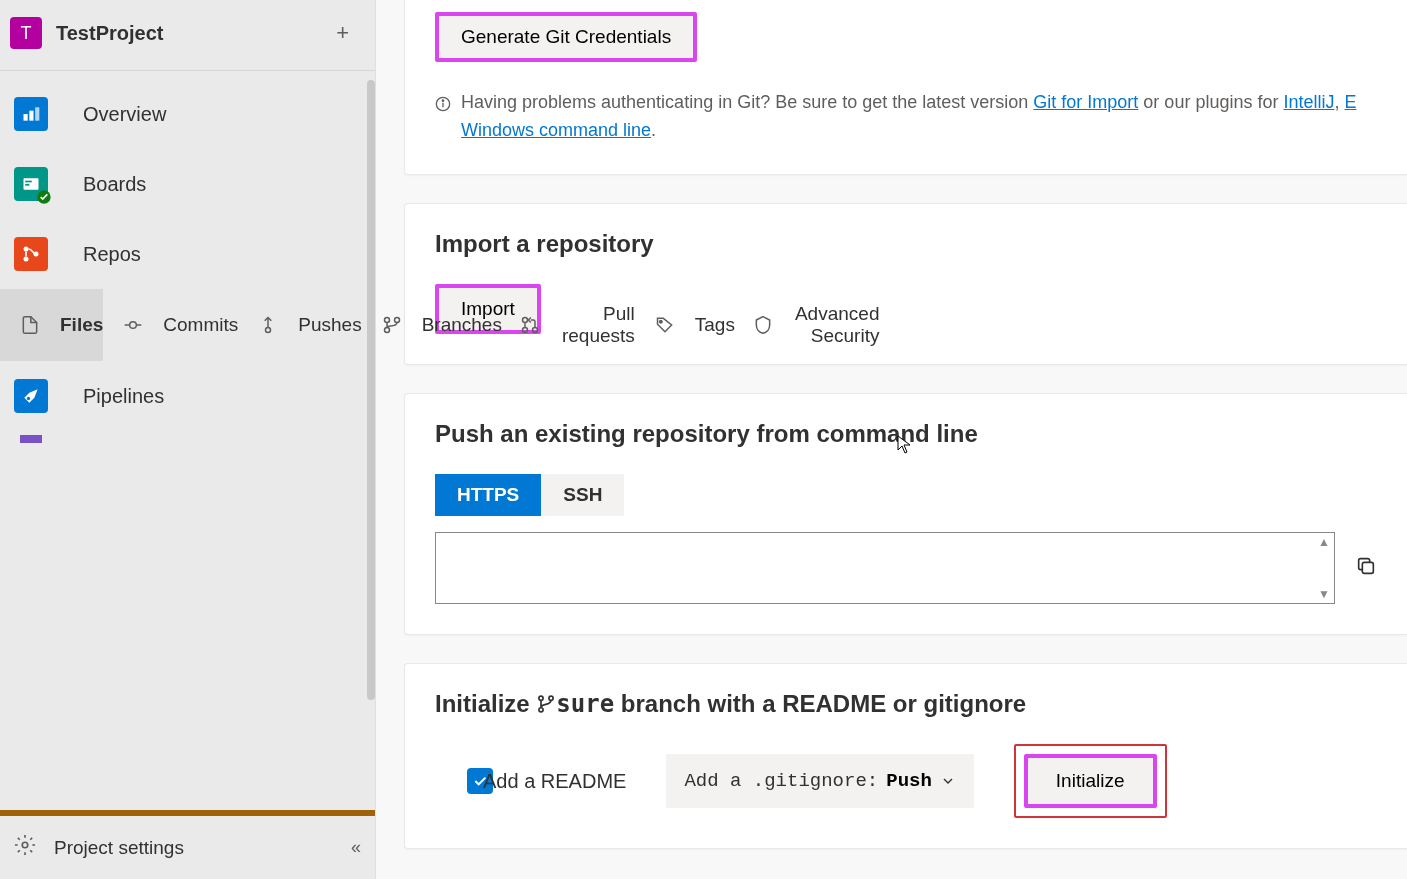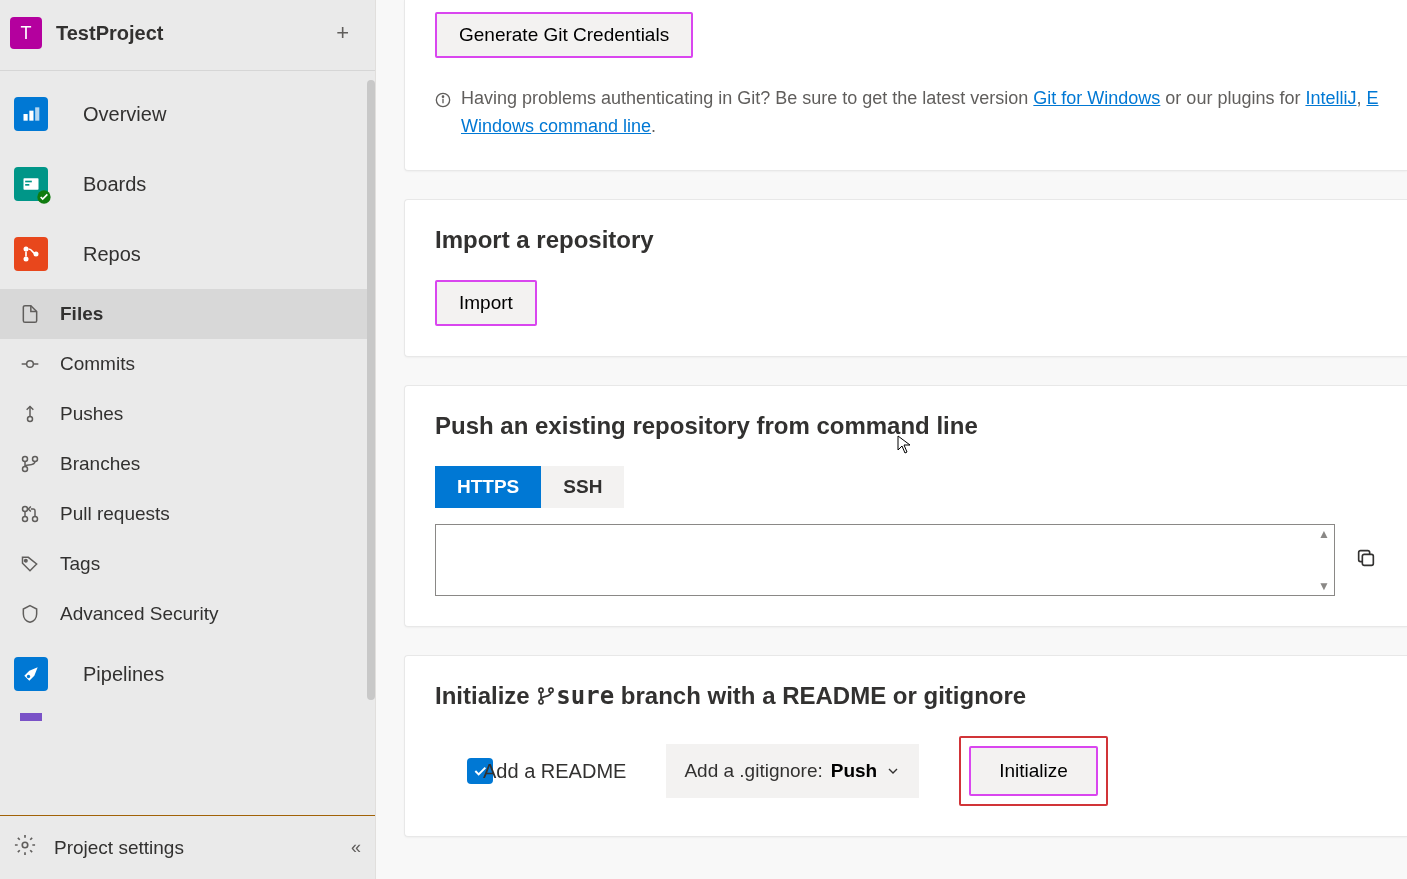--- a/index.html
+++ b/index.html
@@ -55,36 +55,36 @@
       align-items: center;
       padding: 18px 14px;
       cursor: pointer;
       font-size: 20px;
       color: #323130;
       gap: 19px;
     }
     .top-nav-item .icon-wrap { width: 34px; height: 34px; margin-right: 16px; display:flex;align-items:center;justify-content:center; border-radius:4px;}
     .sub-nav {
       display: flex;
-      flex-direction: column;
+      flex-direction: row;
       text-align: right;
     }
     .sub-nav-item {
       display: flex;
       align-items: center;
       padding: 14px 0 14px 18px;
       cursor: pointer;
       font-size: 19px;
       color: #323130;
     }
     .sub-nav-item.selected { background: #d8d8d8; font-weight: 600; }
     .sub-nav-item .sub-icon { width: 24px; margin-right: 18px; display:flex;align-items:center;justify-content:center; color:#605e5c;}
     .footer {
       margin-top: auto;
-      border-top: 1px solid #a16207;
+      border-top: 6px solid #a16207;
     }
     .footer-row { display: flex; align-items: center; padding: 18px 14px; font-size: 19px; }
     .footer-row .spacer { flex: 1; }
 
     
     .main {
       flex: 1;
       background: #f8f8f8;
       overflow-y: auto;
       padding: 0 0 30px 28px;
@@ -95,21 +95,21 @@
       border-radius: 4px 0 0 4px;
       border-right: none;
       padding: 26px 0 30px 30px;
       margin-bottom: 28px;
       box-shadow: 0 1px 2px rgba(0,0,0,0.04);
     }
     .card h3 { font-size: 24px; font-weight: 600; margin-bottom: 26px; }
     .btn-secondary {
       display: inline-block;
       background: #f3f2f1;
-      border: 2px solid #d946ef;
+      border: 4px solid #d946ef;
       padding: 10px 22px;
       font-size: 19px;
       cursor: pointer;
       border-radius: 2px;
     }
     .info-row { display: flex; align-items: flex-start; margin-top: 26px; color: #605e5c; font-size: 18px; line-height: 28px;}
     .info-icon { margin-right: 10px; color: #605e5c; margin-top:4px;}
     a.link { color: #0078d4; text-decoration: underline; cursor: pointer; }
     .tab-row { display: flex; }
     .tab {
@@ -145,20 +145,21 @@
       display:flex;align-items:center;justify-content:center;
       color:#fff;
     }
     .readme-label { font-size: 20px; margin-left: -24px;}
     .dropdown {
       background: #f3f2f1;
       padding: 16px 18px;
       font-size: 19px;
       display:flex; align-items:center; gap:8px;
       cursor:pointer;
+      font-family:Liberation Mono, monospace;
     }
     .dropdown .val { font-weight:600; color:#000; }
     .btn-init-wrap {
       border: 2px solid #d13438;
       padding: 8px;
       border-radius: 2px;
     }
     .btn-init-wrap .btn-secondary { padding: 12px 28px; }
     .branch-label { font-family: Consolas, monospace; font-weight:600; }
     .cursor { position:absolute; left:897px; top:435px; font-size:16px; pointer-events:none;}
@@ -323,21 +324,21 @@
       <button class="btn-secondary">Generate Git Credentials</button>
       <div class="info-row">
         <span class="info-icon">
           <svg width="16" height="16" viewBox="0 0 24 24" fill="none" stroke="currentColor" stroke-width="2">
               <circle cx="12" cy="12" r="10"></circle>
               <line x1="12" y1="10" x2="12" y2="17"></line>
               <circle cx="12" cy="7" r="1" fill="currentColor"></circle>
             </svg>
         </span>
         <div>
-          <span>Having problems authenticating in Git? Be sure to get the latest version </span><a class="link">Git for Windows</a><span> or our plugins for </span><a class="link">IntelliJ</a><span>, </span><a class="link">E</a><br><a class="link">Windows command line</a><span>.</span>
+          <span>Having problems authenticating in Git? Be sure to get the latest version </span><a class="link">Git for Import</a><span> or our plugins for </span><a class="link">IntelliJ</a><span>, </span><a class="link">E</a><br><a class="link">Windows command line</a><span>.</span>
         </div>
       </div>
     </div>
 
     <div class="card">
       <h3>Import a repository</h3>
       <button class="btn-secondary">Import</button>
     </div>
 
     <div class="card">

